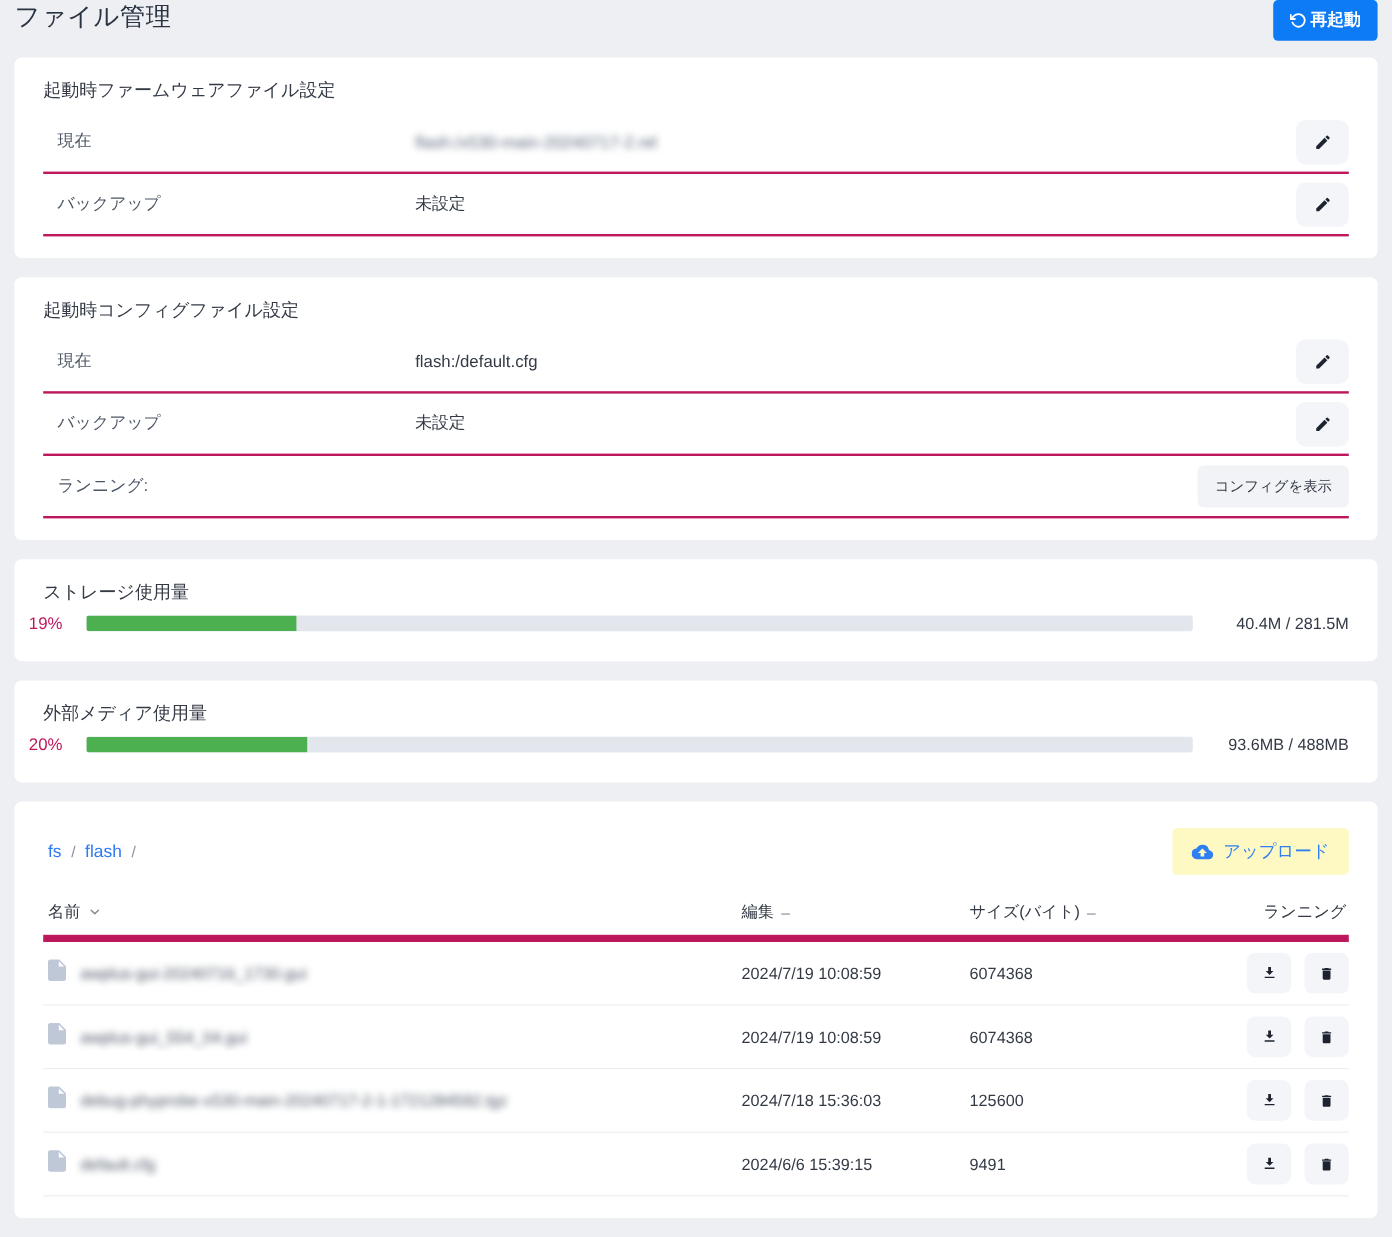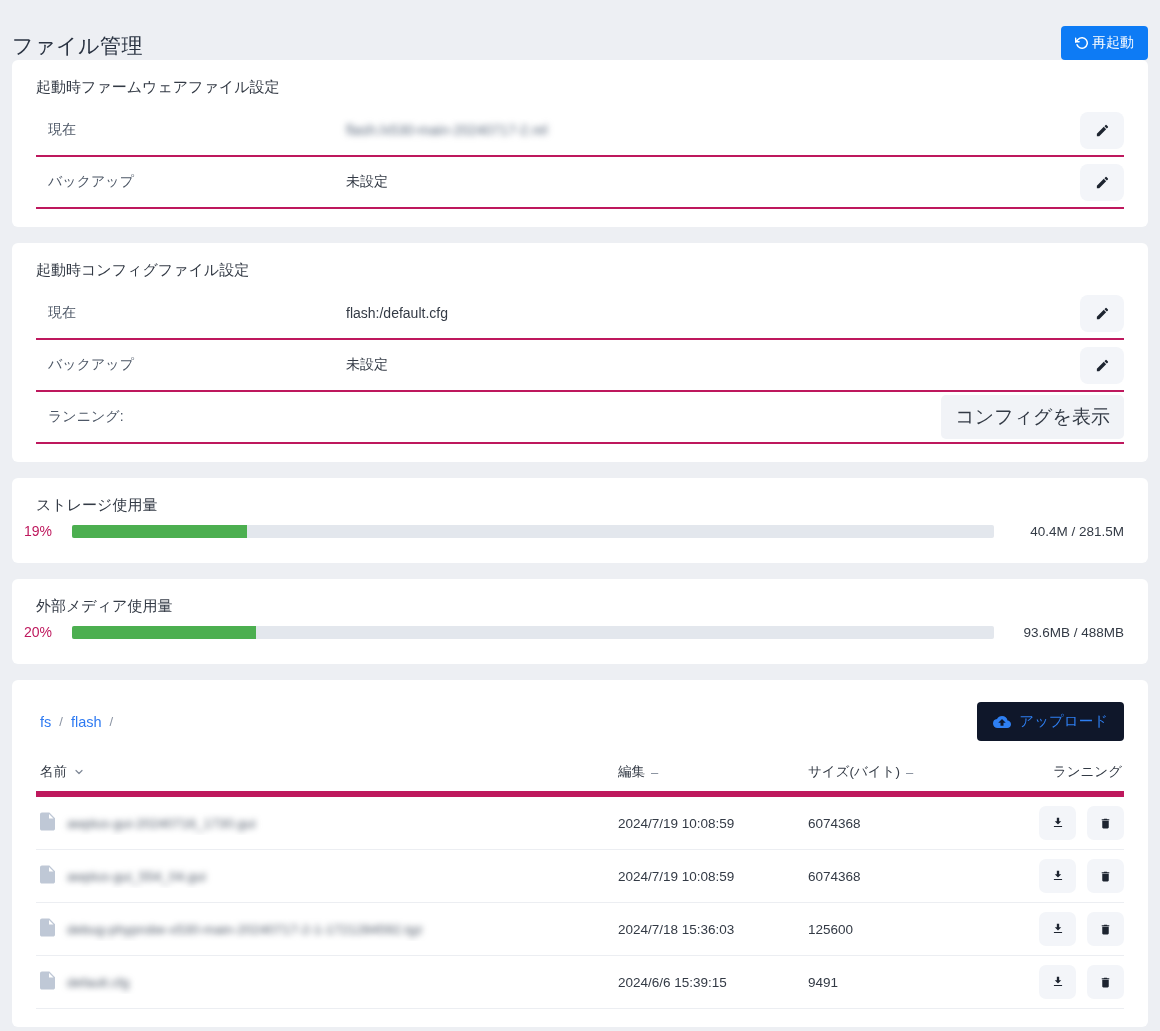--- a/index.html
+++ b/index.html
@@ -6,27 +6,27 @@
   html,body { width:1160px; height:1031px; overflow:hidden; }
   body {
     background:#edeff3;
     font-family:"Liberation Sans","DejaVu Sans",sans-serif;
     color:#3b4453;
   }
   .page { padding:0 12px; }
 
   
   .page-header {
-    height:60px; display:flex; align-items:flex-end; justify-content:space-between;
+    height:48px; display:flex; align-items:flex-start; justify-content:space-between;
   }
   .page-title { font-size:21px; font-weight:500; color:#2a3342; letter-spacing:.5px; }
   .btn-primary {
     display:flex; align-items:center; gap:3px;
     background:#0d7bf5; color:#fff; border:none; border-radius:4px;
-    font-size:14px; font-weight:400; padding:8px 14px; cursor:pointer;
+    font-size:14px; font-weight:700; padding:8px 14px; cursor:pointer;
     font-family:inherit;
   }
   .btn-primary svg { display:block; }
 
   
   .card {
     background:#fff; border-radius:6px; padding:18px 24px; margin-bottom:16px;
   }
   .card-title { font-size:15px; font-weight:500; color:#333a45; margin-bottom:8px; }
 
@@ -39,42 +39,42 @@
   .setting-value { font-size:14px; color:#333a45; }
   .blurred { filter:blur(3px); color:#5d6b7e; user-select:none; }
   .icon-btn {
     width:44px; height:37px; border:none; border-radius:8px; background:#f3f5f9;
     display:flex; align-items:center; justify-content:center; cursor:pointer;
   }
   .icon-btn svg { display:block; }
   .running-row { grid-template-columns:1fr auto; }
   .btn-light {
     background:#f1f3f7; border:none; border-radius:5px; color:#333a45;
-    font-size:19px; padding:9px 14px; cursor:pointer; font-family:inherit;
+    font-size:12px; padding:9px 14px; cursor:pointer; font-family:inherit;
   }
 
   
   .progress-row { display:flex; align-items:center; margin:14px 0 6px -12px; }
   .progress-pct { width:48px; font-size:14px; color:#be185d; flex:none; }
   .progress-track {
     flex:1; height:13px; background:#e3e7ed; border-radius:2px; overflow:hidden;
   }
   .progress-fill { height:100%; background:#4caf50; width:0; }
   .progress-usage { flex:none; min-width:118px; text-align:right; font-size:13.5px; color:#333a45; margin-left:12px; }
   .mount-label { font-size:13.5px; color:#333a45; margin:14px 0 2px 24px; }
   .usage-card .progress-row { margin-top:2px; }
 
   
   .browser-top { display:flex; align-items:center; justify-content:space-between; margin:4px 0 22px 0; }
   .breadcrumb { display:flex; align-items:center; gap:8px; padding-left:4px; }
   .crumb { color:#2e7af2; font-size:14.5px; font-weight:500; text-decoration:none; cursor:pointer; }
   .crumb-sep { color:#8a93a2; font-size:13px; }
   .btn-upload {
     display:flex; align-items:center; gap:8px;
-    background:#0f172a; border:none; border-radius:4px; cursor:pointer;
+    background:#fef9c3; border:none; border-radius:4px; cursor:pointer;
     color:#2e7ff2; font-size:14.5px; padding:10px 16px; font-family:inherit;
   }
   .btn-upload svg { display:block; }
 
   .table-header {
     display:grid; grid-template-columns:578px 190px 1fr 90px; align-items:center;
     border-bottom:6px solid #be185d; padding:0 0 10px 4px; 
   }
   .th { display:flex; align-items:center; gap:6px; font-size:13.5px; color:#333a45; cursor:pointer; }
   .th.col-actions { justify-content:flex-end; cursor:default; padding-right:2px; }

